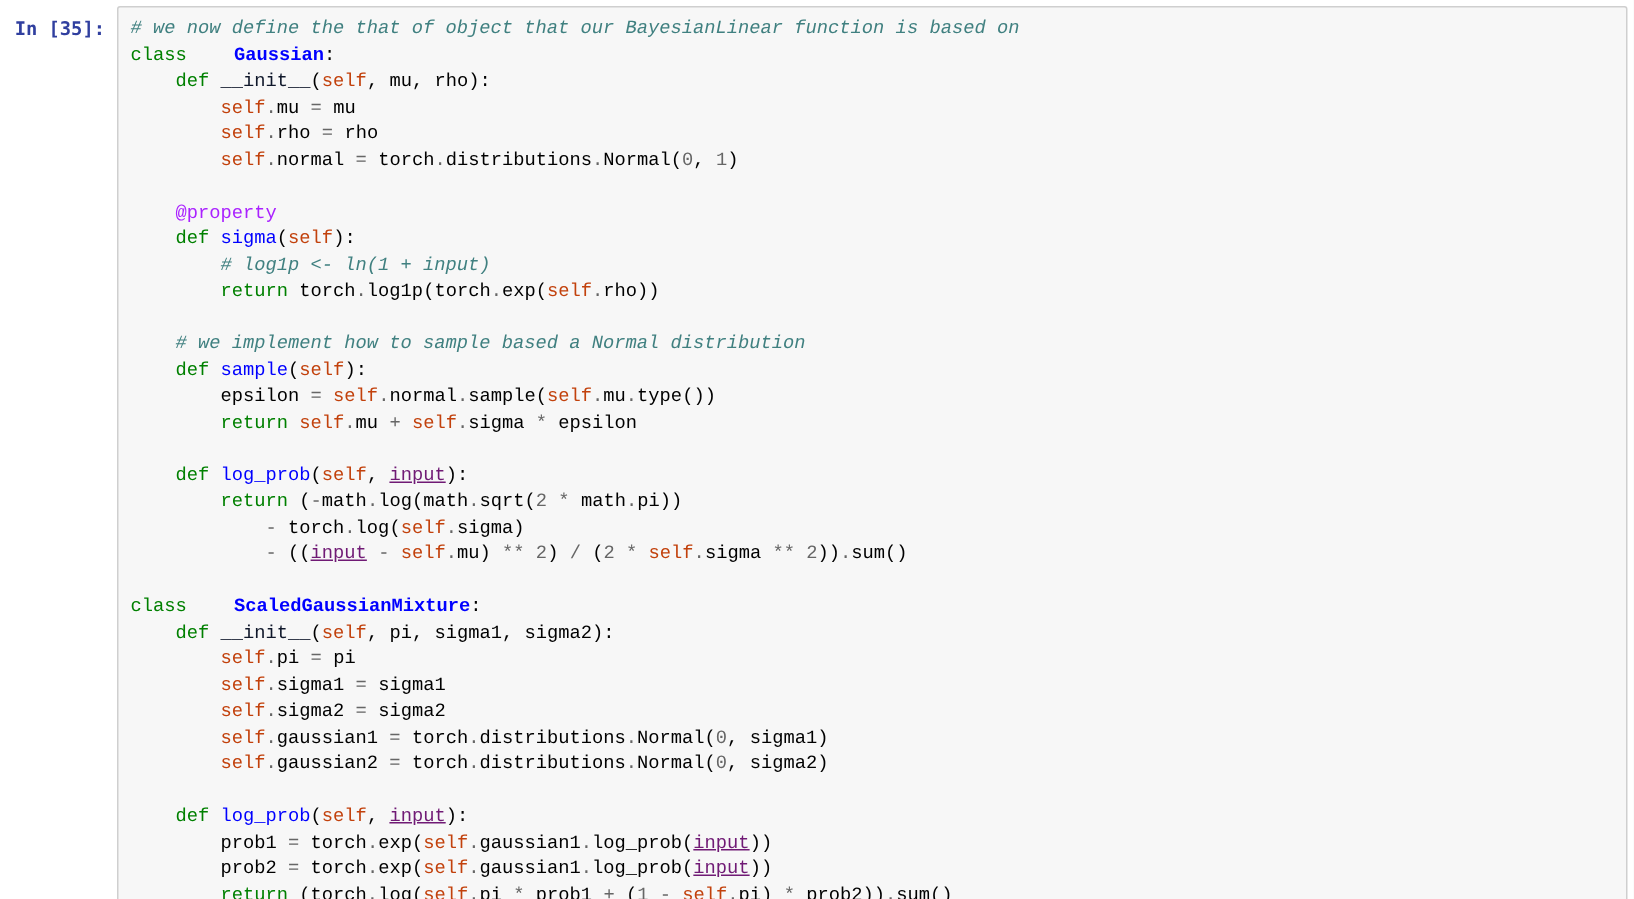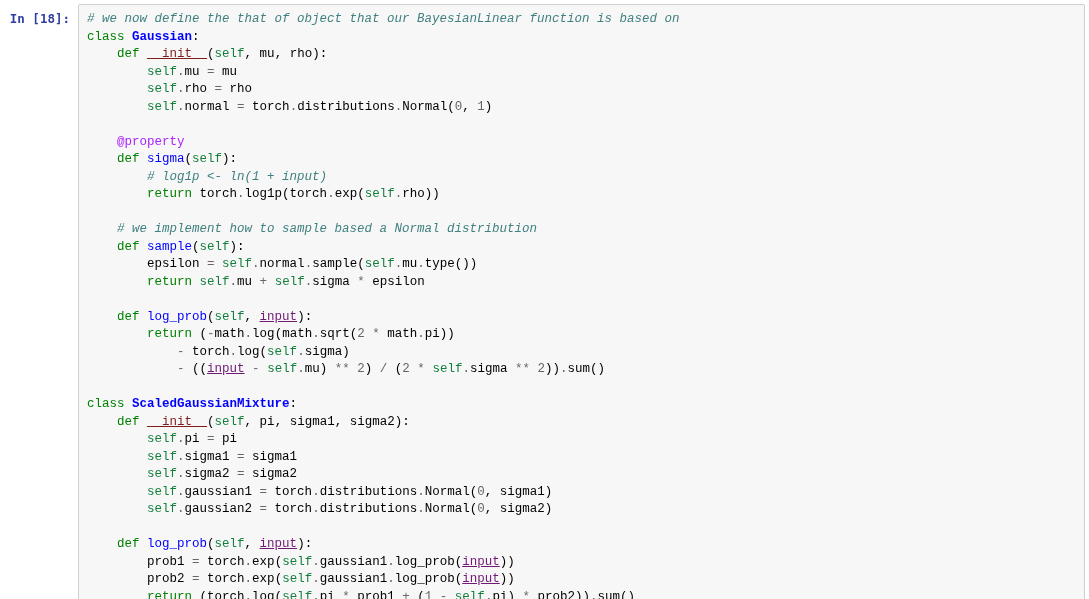--- a/index.html
+++ b/index.html
@@ -35,36 +35,36 @@
   }
   pre.code {
     margin: 0;
     font-family: Menlo, Monaco, Consolas, "Courier New", monospace;
     font-size: 12.5px;
     line-height: 1.4;
     white-space: pre;
   }
   .c  { color: #408080; font-style: italic; }  
   .k  { color: #008000; font-weight: normal; }   
-  .nc { color: #0000FF; font-weight: bold; }   
+  .nc { color: #0000FF; font-weight: bold; margin-left: 24px; }   
   .nf { color: #0000FF; }                       
-  .fm { color: #7f1d1d; text-decoration: underline; }                       
+  .fm { color: #0f172a; }                       
   .n  { color: #000000; }                       
-  .bp { color: #15803d; }                       
+  .bp { color: #c2410c; }                       
   .m  { color: #666666; }                       
   .o  { color: #666666; }                       
   .p  { color: #000000; }                       
   .dc { color: #AA22FF; }                       
   .nb { color: #701a75; text-decoration: underline; }                       
 </style>
 </head>
 <body>
 
 <div class="cell">
-  <div class="prompt">In [18]:</div>
+  <div class="prompt">In [35]:</div>
   <div class="input-area">
 <pre class="code"><span class="c"># we now define the that of object that our BayesianLinear function is based on</span>
 <span class="k">class</span> <span class="nc">Gaussian</span><span class="p">:</span>
     <span class="k">def</span> <span class="fm">__init__</span><span class="p">(</span><span class="bp">self</span><span class="p">, </span><span class="n">mu</span><span class="p">, </span><span class="n">rho</span><span class="p">):</span>
         <span class="bp">self</span><span class="o">.</span><span class="n">mu</span> <span class="o">=</span> <span class="n">mu</span>
         <span class="bp">self</span><span class="o">.</span><span class="n">rho</span> <span class="o">=</span> <span class="n">rho</span>
         <span class="bp">self</span><span class="o">.</span><span class="n">normal</span> <span class="o">=</span> <span class="n">torch</span><span class="o">.</span><span class="n">distributions</span><span class="o">.</span><span class="n">Normal</span><span class="p">(</span><span class="m">0</span><span class="p">, </span><span class="m">1</span><span class="p">)</span>
 
     <span class="dc">@property</span>
     <span class="k">def</span> <span class="nf">sigma</span><span class="p">(</span><span class="bp">self</span><span class="p">):</span>

